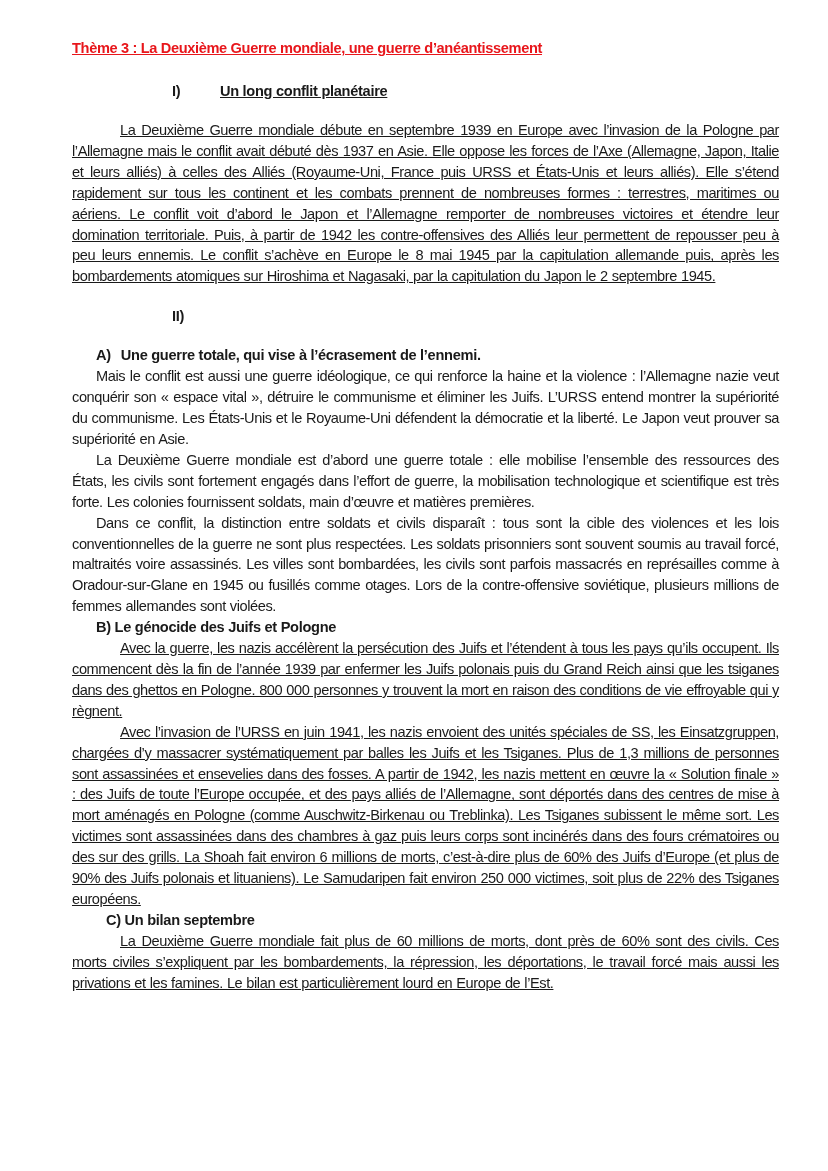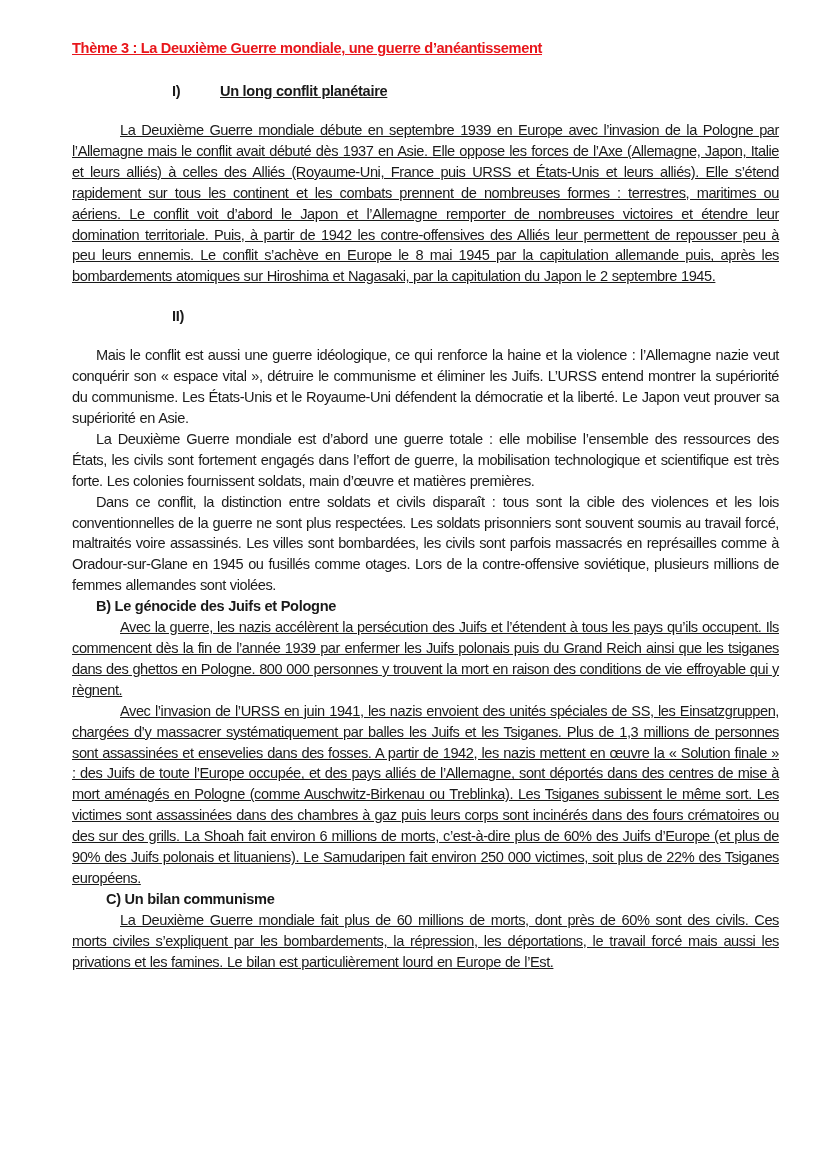--- a/index.html
+++ b/index.html
@@ -75,28 +75,31 @@
   <div class="section-heading">
     <span class="num">I)</span>
     <span class="label">Un long conflit planétaire</span>
   </div>
   <p class="body indent-lg gap-after">La Deuxième Guerre mondiale débute en septembre 1939 en Europe avec l’invasion de la Pologne par l’Allemagne mais le conflit avait débuté dès 1937 en Asie. Elle oppose les forces de l’Axe (Allemagne, Japon, Italie et leurs alliés) à celles des Alliés (Royaume-Uni, France puis URSS et États-Unis et leurs alliés). Elle s’étend rapidement sur tous les continent et les combats prennent de nombreuses formes : terrestres, maritimes ou aériens. Le conflit voit d’abord le Japon et l’Allemagne remporter de nombreuses victoires et étendre leur domination territoriale. Puis, à partir de 1942 les contre-offensives des Alliés leur permettent de repousser peu à peu leurs ennemis. Le conflit s’achève en Europe le 8 mai 1945 par la capitulation allemande puis, après les bombardements atomiques sur Hiroshima et Nagasaki, par la capitulation du Japon le 2 septembre 1945.</p>
 
   <div class="section-heading">
     <span class="num">II)</span>
   </div>
 
+  <div class="subheading sub-a">
+    <span class="letter">A)</span><span>Une guerre totale, qui vise à l’écrasement de l’ennemi.</span>
+  </div>
   <p class="body indent-sm">Mais le conflit est aussi une guerre idéologique, ce qui renforce la haine et la violence : l’Allemagne nazie veut conquérir son « espace vital », détruire le communisme et éliminer les Juifs. L’URSS entend montrer la supériorité du communisme. Les États-Unis et le Royaume-Uni défendent la démocratie et la liberté. Le Japon veut prouver sa supériorité en Asie.</p>
   <p class="body indent-sm">La Deuxième Guerre mondiale est d’abord une guerre totale : elle mobilise l’ensemble des ressources des États, les civils sont fortement engagés dans l’effort de guerre, la mobilisation technologique et scientifique est très forte. Les colonies fournissent soldats, main d’œuvre et matières premières.</p>
   <p class="body indent-sm">Dans ce conflit, la distinction entre soldats et civils disparaît : tous sont la cible des violences et les lois conventionnelles de la guerre ne sont plus respectées. Les soldats prisonniers sont souvent soumis au travail forcé, maltraités voire assassinés. Les villes sont bombardées, les civils sont parfois massacrés en représailles comme à Oradour-sur-Glane en 1945 ou fusillés comme otages. Lors de la contre-offensive soviétique, plusieurs millions de femmes allemandes sont violées.</p>
 
   <div class="subheading sub-b">
     <span>B)</span> <span>Le génocide des Juifs et Pologne</span>
   </div>
   <p class="body indent-lg">Avec la guerre, les nazis accélèrent la persécution des Juifs et l’étendent à tous les pays qu’ils occupent. Ils commencent dès la fin de l’année 1939 par enfermer les Juifs polonais puis du Grand Reich ainsi que les tsiganes dans des ghettos en Pologne. 800 000 personnes y trouvent la mort en raison des conditions de vie effroyable qui y règnent.</p>
   <p class="body indent-lg">Avec l’invasion de l’URSS en juin 1941, les nazis envoient des unités spéciales de SS, les Einsatzgruppen, chargées d’y massacrer systématiquement par balles les Juifs et les Tsiganes. Plus de 1,3 millions de personnes sont assassinées et ensevelies dans des fosses. A partir de 1942, les nazis mettent en œuvre la « Solution finale » : des Juifs de toute l’Europe occupée, et des pays alliés de l’Allemagne, sont déportés dans des centres de mise à mort aménagés en Pologne (comme Auschwitz-Birkenau ou Treblinka). Les Tsiganes subissent le même sort. Les victimes sont assassinées dans des chambres à gaz puis leurs corps sont incinérés dans des fours crématoires ou des sur des grills. La Shoah fait environ 6 millions de morts, c’est-à-dire plus de 60% des Juifs d’Europe (et plus de 90% des Juifs polonais et lituaniens). Le Samudaripen fait environ 250 000 victimes, soit plus de 22% des Tsiganes européens.</p>
 
   <div class="subheading sub-c">
-    <span>C)</span> <span>Un bilan communisme</span>
+    <span>C)</span> <span>Un bilan septembre</span>
   </div>
   <p class="body indent-lg">La Deuxième Guerre mondiale fait plus de 60 millions de morts, dont près de 60% sont des civils. Ces morts civiles s’expliquent par les bombardements, la répression, les déportations, le travail forcé mais aussi les privations et les famines. Le bilan est particulièrement lourd en Europe de l’Est.</p>
 
 </div>
 
 </body></html>

